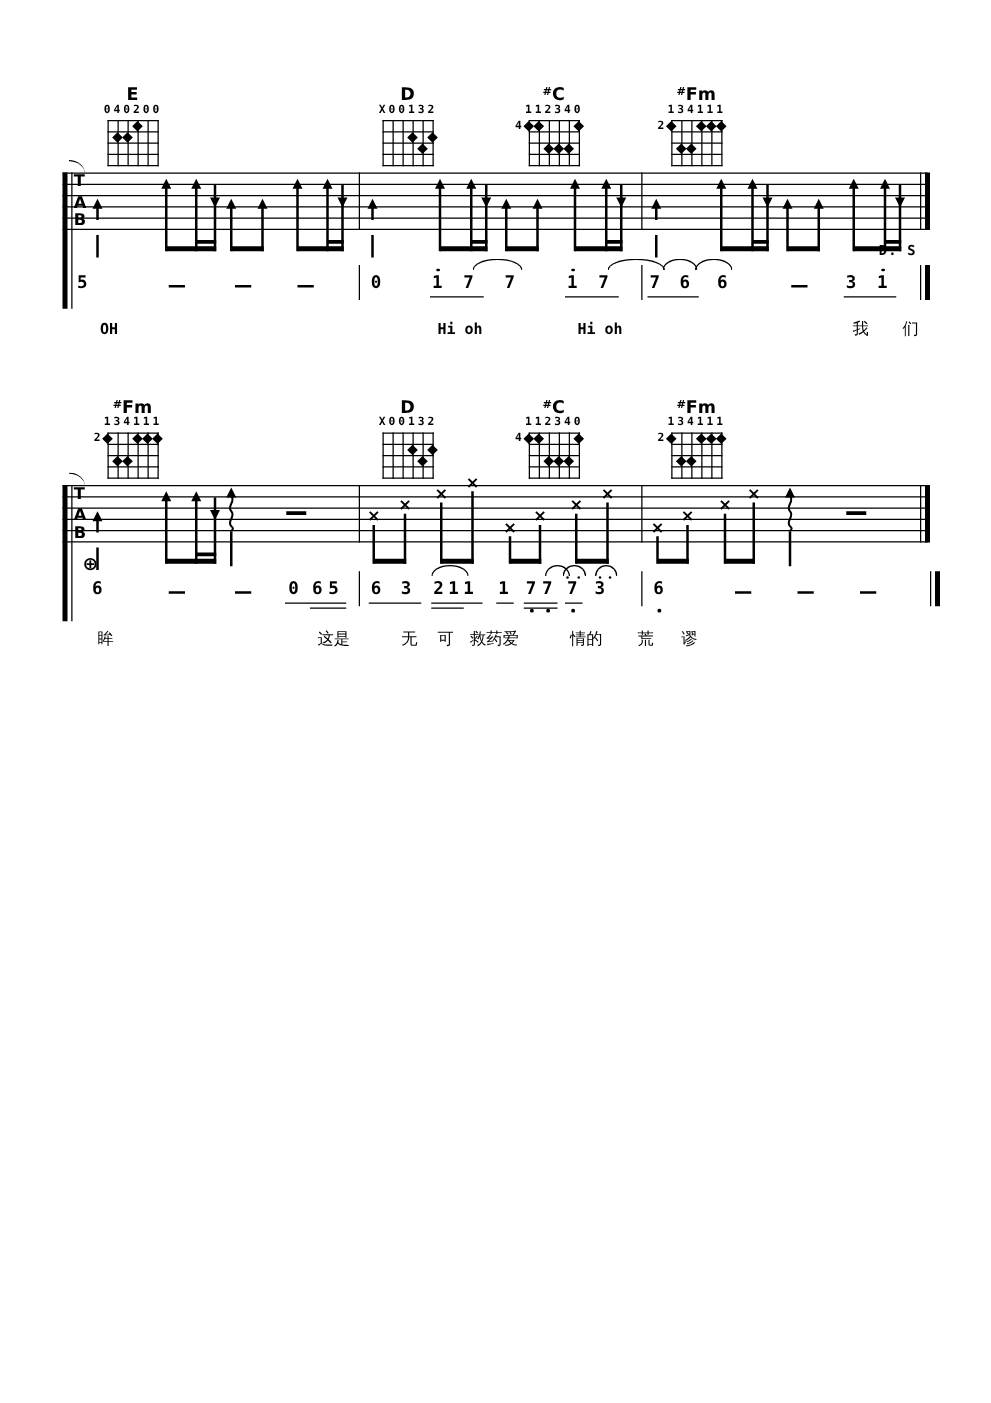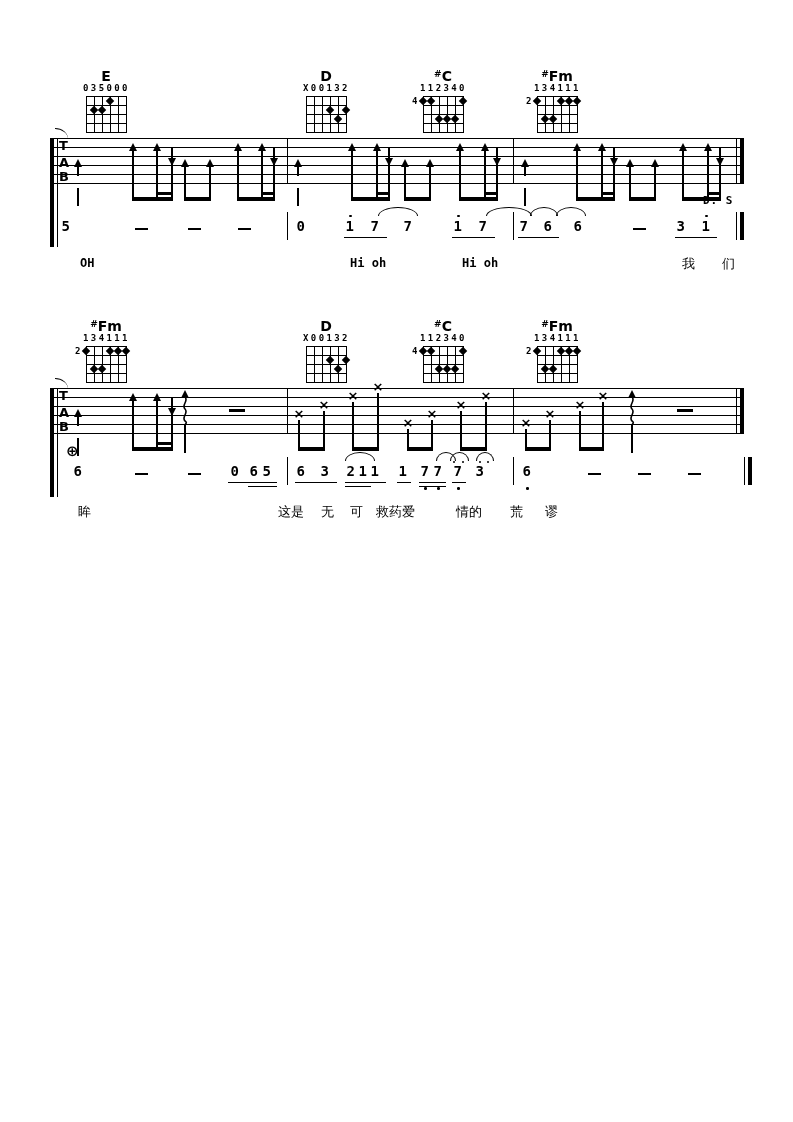--- a/index.html
+++ b/index.html
@@ -23,21 +23,21 @@
   .lyrlat{font:bold 12px "DejaVu Sans Mono",monospace;line-height:13px;white-space:pre}
   .ds{font:bold 11px "DejaVu Sans Mono",monospace;letter-spacing:1px;line-height:11px;white-space:pre}
   .coda{font:bold 15px "DejaVu Sans",sans-serif;line-height:15px}
   .hook{border-top:1.6px solid #000;border-top-right-radius:100% 100%}
 </style>
 </head>
 <body>
 
 <div id="sheet">
     <span class="abs cname" style="left: 74px; top: 69px; width: 64px; text-align: center;">E</span>
-    <span class="abs fing" style="left: 83px; top: 84px;">035000</span>
+    <span class="abs fing" style="left: 83px; top: 84px;">040200</span>
     <span class="abs ink" style="left: 86px; top: 96px; width: 1px; height: 37px;"></span>
     <span class="abs ink" style="left: 94px; top: 96px; width: 1px; height: 37px;"></span>
     <span class="abs ink" style="left: 102px; top: 96px; width: 1px; height: 37px;"></span>
     <span class="abs ink" style="left: 110px; top: 96px; width: 1px; height: 37px;"></span>
     <span class="abs ink" style="left: 118px; top: 96px; width: 1px; height: 37px;"></span>
     <span class="abs ink" style="left: 126px; top: 96px; width: 1px; height: 37px;"></span>
     <span class="abs ink" style="left: 86px; top: 96px; width: 41px; height: 1.2px;"></span>
     <span class="abs ink" style="left: 86px; top: 105px; width: 41px; height: 1.2px;"></span>
     <span class="abs ink" style="left: 86px; top: 114px; width: 41px; height: 1.2px;"></span>
     <span class="abs ink" style="left: 86px; top: 123px; width: 41px; height: 1.2px;"></span>
@@ -411,20 +411,20 @@
     <span class="abs ink" style="left: 748px; top: 457px; width: 3.5px; height: 28px;"></span>
     <span class="abs arc" style="left: 345px; top: 452px; width: 28px; height: 8px;"></span>
     <span class="abs arc" style="left: 436px; top: 452px; width: 18px; height: 8px;"></span>
     <span class="abs arc" style="left: 450px; top: 452px; width: 17px; height: 8px;"></span>
     <span class="abs dot" style="left: 453px; top: 461px; width: 2.2px; height: 2.2px;"></span>
     <span class="abs dot" style="left: 462px; top: 461px; width: 2.2px; height: 2.2px;"></span>
     <span class="abs arc" style="left: 476px; top: 452px; width: 16px; height: 8px;"></span>
     <span class="abs dot" style="left: 479px; top: 461px; width: 2.2px; height: 2.2px;"></span>
     <span class="abs dot" style="left: 487px; top: 461px; width: 2.2px; height: 2.2px;"></span>
     <span class="abs lyr" style="left: 78px; top: 505px;">眸</span>
-    <span class="abs lyr" style="left: 278px; top: 505px;">这是</span>
+    <span class="abs lyr" style="left: 254px; top: 505px;">这是</span>
     <span class="abs lyr" style="left: 321px; top: 505px;">无</span>
     <span class="abs lyr" style="left: 350px; top: 505px;">可</span>
     <span class="abs lyr" style="left: 376px; top: 505px;">救药爱</span>
     <span class="abs lyr" style="left: 456px; top: 505px;">情的</span>
     <span class="abs lyr" style="left: 510px; top: 505px;">荒</span>
     <span class="abs lyr" style="left: 545px; top: 505px;">谬</span>
   </div>
 
 </body></html>

